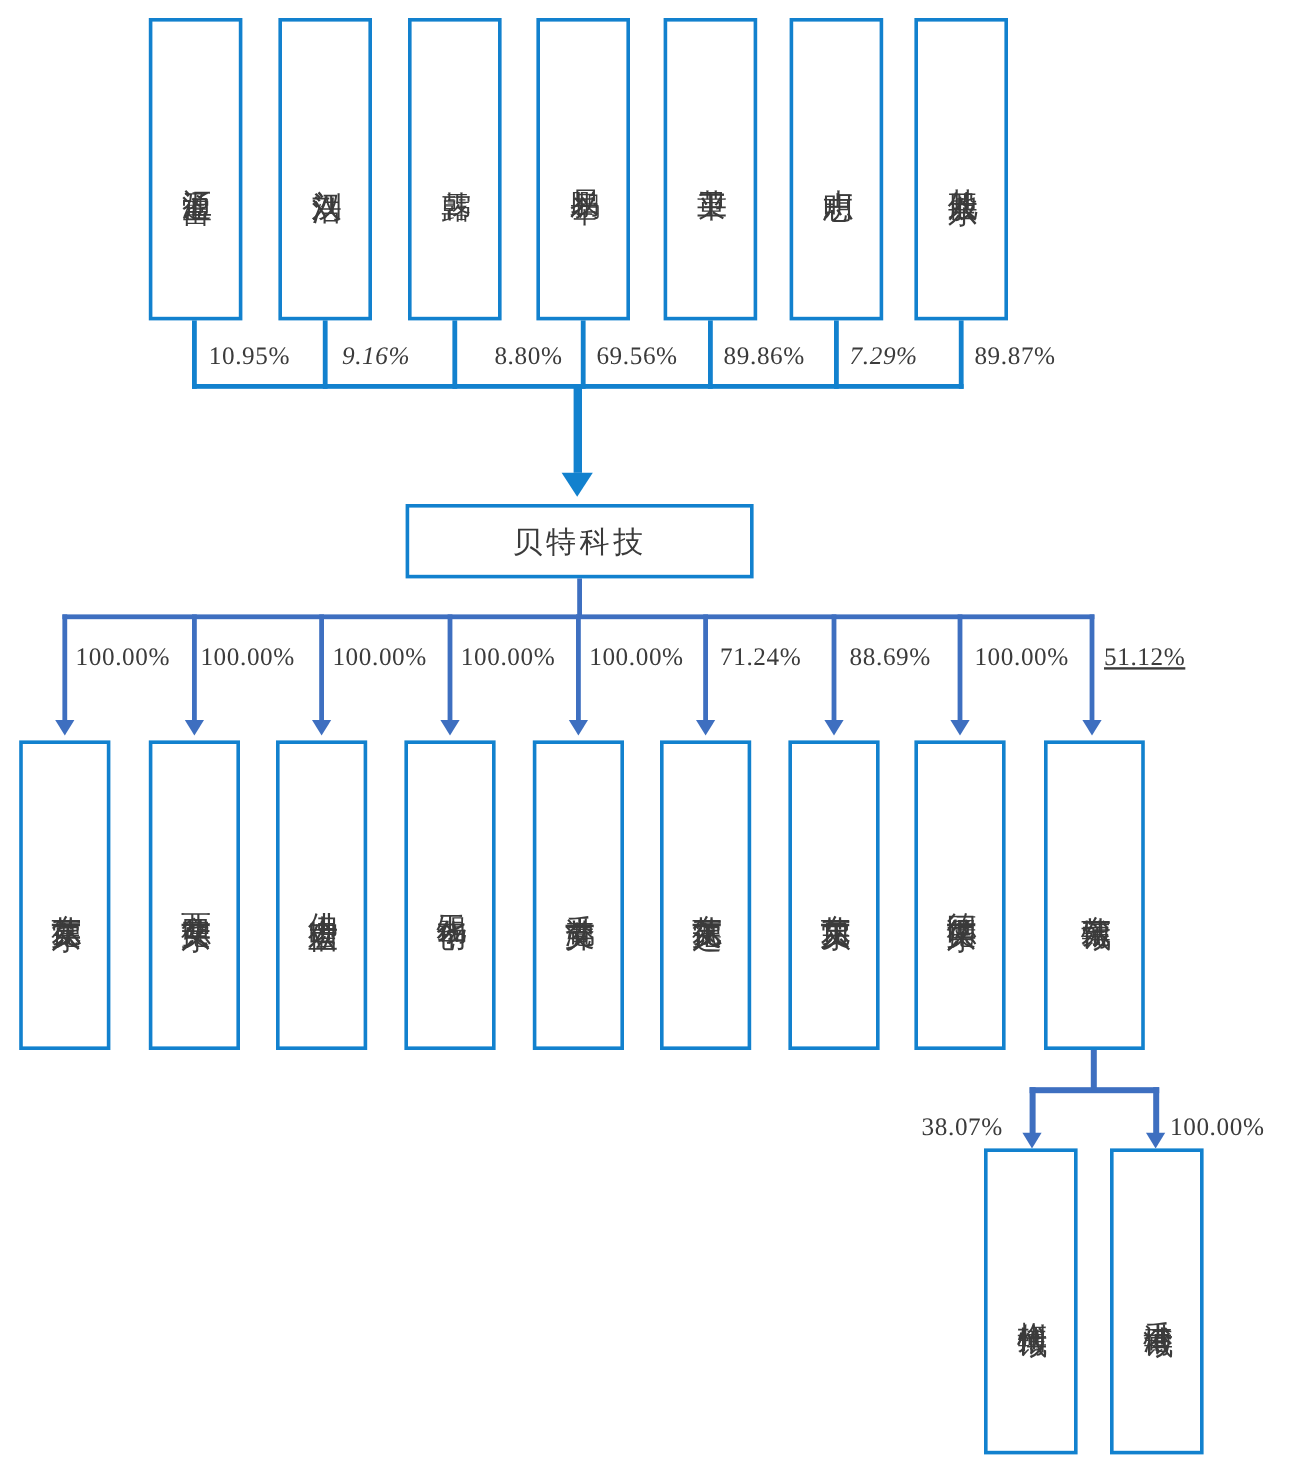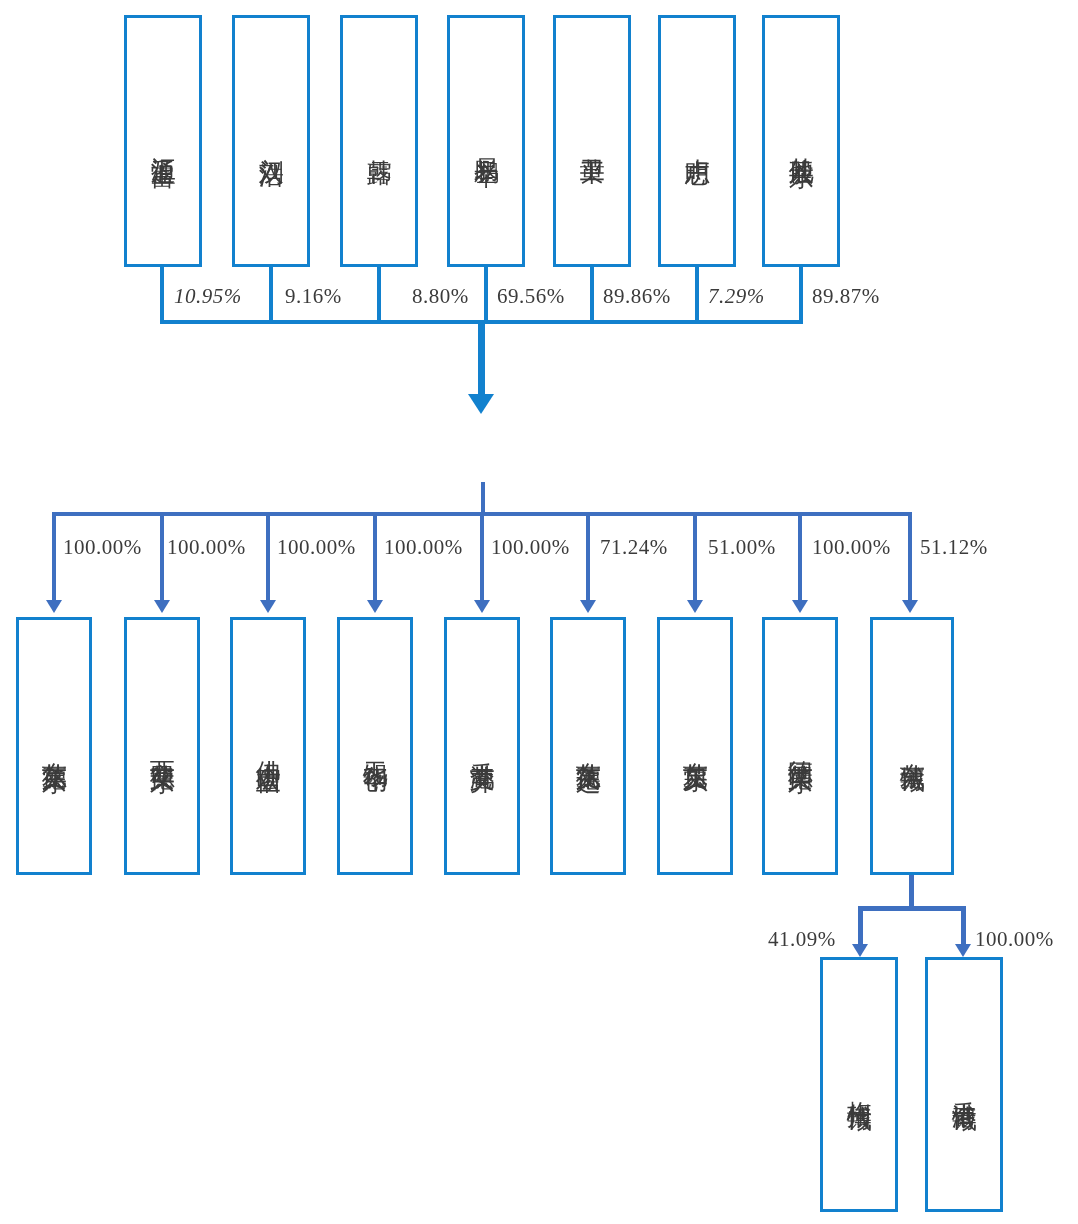--- a/index.html
+++ b/index.html
@@ -102,31 +102,34 @@
   <div class="ln" style="left:160px;top:267px;width:4px;height:57px;"></div>
   <div class="ln" style="left:269px;top:267px;width:4px;height:57px;"></div>
   <div class="ln" style="left:377px;top:267px;width:4px;height:57px;"></div>
   <div class="ln" style="left:484px;top:267px;width:4px;height:57px;"></div>
   <div class="ln" style="left:590px;top:267px;width:4px;height:57px;"></div>
   <div class="ln" style="left:695px;top:267px;width:4px;height:57px;"></div>
   <div class="ln" style="left:799px;top:267px;width:4px;height:57px;"></div>
 
   <div class="ln" style="left:160px;top:320px;width:643px;height:4px;"></div>
 
-  <div class="pct" style="left:174px;top:284px;font-style:italic;">10.95%</div>
-  <div class="pct" style="left:285px;top:284px;">9.16%</div>
+  <div class="pct" style="left:174px;top:284px;">10.95%</div>
+  <div class="pct" style="left:285px;top:284px;font-style:italic;">9.16%</div>
   <div class="pct" style="left:412px;top:284px;">8.80%</div>
   <div class="pct" style="left:497px;top:284px;">69.56%</div>
   <div class="pct" style="left:603px;top:284px;">89.86%</div>
   <div class="pct" style="left:708px;top:284px;font-style:italic;">7.29%</div>
   <div class="pct" style="left:812px;top:284px;">89.87%</div>
 
   <div class="ln" style="left:478px;top:322px;width:7px;height:72px;"></div>
   <div class="arrow-big" style="left:468px;top:394px;"></div>
 
+  <div class="node" style="left:338px;top:420px;width:290px;height:62px;">
+    <span class="label-h">贝特科技</span>
+  </div>
 
   <div class="ln2" style="left:481px;top:482px;width:4px;height:33px;"></div>
 
   <div class="ln2" style="left:52px;top:512px;width:860px;height:4px;"></div>
 
   <div class="ln2" style="left:52px;top:512px;width:4px;height:90px;"></div>
   <div class="arrow-down2" style="left:46px;top:600px;"></div>
   <div class="ln2" style="left:160px;top:512px;width:4px;height:90px;"></div>
   <div class="arrow-down2" style="left:154px;top:600px;"></div>
   <div class="ln2" style="left:266px;top:512px;width:4px;height:90px;"></div>
@@ -143,23 +146,23 @@
   <div class="arrow-down2" style="left:792px;top:600px;"></div>
   <div class="ln2" style="left:908px;top:512px;width:4px;height:90px;"></div>
   <div class="arrow-down2" style="left:902px;top:600px;"></div>
 
   <div class="pct" style="left:63px;top:535px;">100.00%</div>
   <div class="pct" style="left:167px;top:535px;">100.00%</div>
   <div class="pct" style="left:277px;top:535px;">100.00%</div>
   <div class="pct" style="left:384px;top:535px;">100.00%</div>
   <div class="pct" style="left:491px;top:535px;">100.00%</div>
   <div class="pct" style="left:600px;top:535px;">71.24%</div>
-  <div class="pct" style="left:708px;top:535px;">51.00%</div>
+  <div class="pct" style="left:708px;top:535px;">88.69%</div>
   <div class="pct" style="left:812px;top:535px;">100.00%</div>
-  <div class="pct" style="left:920px;top:535px;">51.12%</div>
+  <div class="pct" style="left:920px;top:535px;text-decoration:underline;">51.12%</div>
 
   <div class="node" style="left:16px;top:617px;width:76px;height:258px;">
     <span class="label-v">东莞艾德乐</span>
   </div>
   <div class="node" style="left:124px;top:617px;width:76px;height:258px;">
     <span class="label-v">西安艾德乐</span>
   </div>
   <div class="node" style="left:230px;top:617px;width:76px;height:258px;">
     <span class="label-v">佛山宏立信</span>
   </div>
@@ -185,21 +188,21 @@
   <div class="ln2" style="left:909px;top:875px;width:5px;height:35px;"></div>
 
   <div class="ln2" style="left:858px;top:906px;width:108px;height:5px;"></div>
 
   <div class="ln2" style="left:858px;top:906px;width:5px;height:40px;"></div>
   <div class="arrow-down2" style="left:852px;top:944px;"></div>
 
   <div class="ln2" style="left:961px;top:906px;width:5px;height:40px;"></div>
   <div class="arrow-down2" style="left:955px;top:944px;"></div>
 
-  <div class="pct" style="left:768px;top:927px;">41.09%</div>
+  <div class="pct" style="left:768px;top:927px;">38.07%</div>
   <div class="pct" style="left:975px;top:927px;">100.00%</div>
 
   <div class="node" style="left:820px;top:957px;width:78px;height:255px;">
     <span class="label-v">梅州博钺</span>
   </div>
   <div class="node" style="left:925px;top:957px;width:78px;height:255px;">
     <span class="label-v">香港博钺</span>
   </div>
 
 </div>

